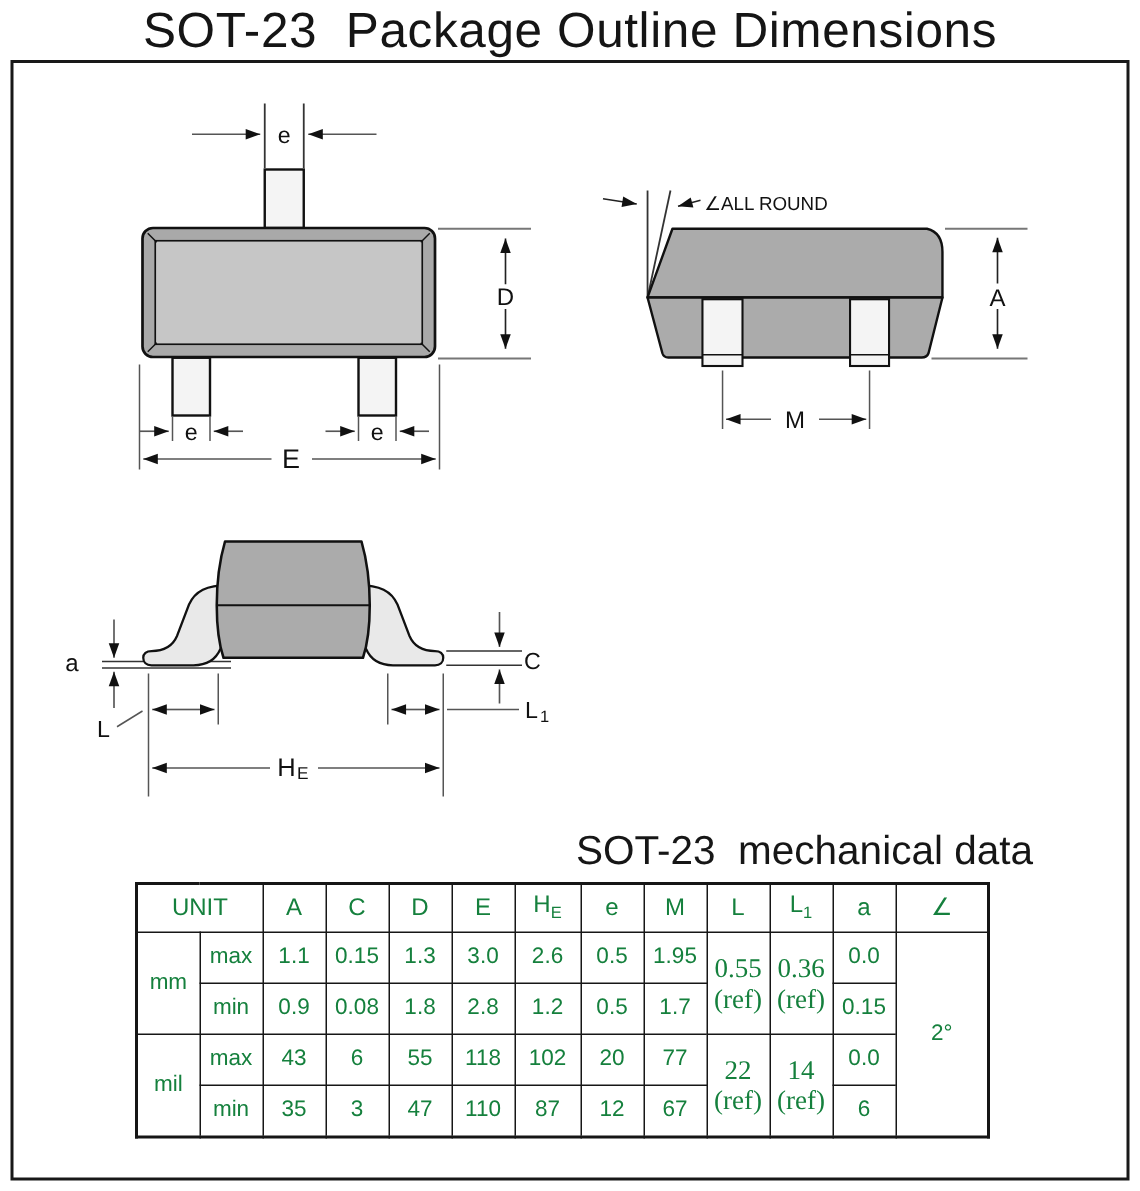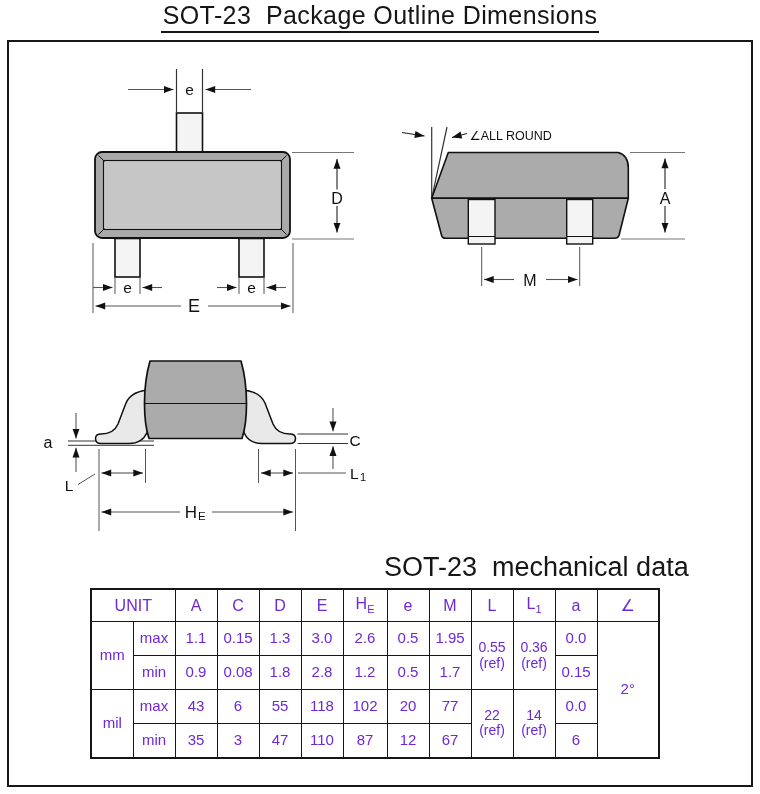--- a/index.html
+++ b/index.html
@@ -1,29 +1,29 @@
 <!DOCTYPE html>
 <html><head>
 <meta charset="utf-8">
 <style>
   html,body{margin:0;padding:0;background:#ffffff;}
   body{width:760px;height:794px;position:relative;font-family:"Liberation Sans","DejaVu Sans",sans-serif;color:#111;}
   .page-title{position:absolute;left:0;top:1px;width:760px;text-align:center;}
-  .page-title span{display:inline-block;font-size:25px;letter-spacing:0.4px;color:#151515;border-bottom:2.4px solid #151515;padding:0 2px 1px 2px;white-space:pre;}
+  .page-title span{display:inline-block;font-size:33px;letter-spacing:0.4px;color:#151515;border-bottom:2.4px solid #151515;padding:0 2px 1px 2px;white-space:pre;}
   .border-box{position:absolute;left:7px;top:40px;width:746px;height:747px;border:2.4px solid #181818;box-sizing:border-box;}
   svg.draw{position:absolute;left:0;top:0;width:760px;height:794px;}
   svg text{fill:#111;font-family:"Liberation Sans","DejaVu Sans",sans-serif;}
   .tbl-title{position:absolute;left:384px;top:552px;font-size:27px;color:#161616;white-space:pre;}
-  table.mech{position:absolute;left:90px;top:588px;border-collapse:collapse;table-layout:fixed;width:568px;border:2.2px solid #161616;font-size:15px;color:#6d28d9;padding-left:36px;}
+  table.mech{position:absolute;left:90px;top:588px;border-collapse:collapse;table-layout:fixed;width:568px;border:2.2px solid #161616;font-size:15px;color:#15803d;padding-left:36px;}
   table.mech th,table.mech td{border:1.4px solid #161616;text-align:center;vertical-align:middle;padding:0;font-weight:400;line-height:1.12;}
   table.mech tr.hdr th{font-size:16px;height:31px;}
   table.mech th.unit{font-size:17px;}
   table.mech tr.r{height:34px;}
   table.mech sub{font-size:11px;}
-  .ref2{font-size:14px;}
+  .ref2{font-size:18px;font-family:Liberation Serif, serif;}
 </style>
 </head>
 <body>
 
 <div class="page-title">
   <span>SOT-23  Package Outline Dimensions</span>
 </div>
 
 <div class="border-box"></div>
 

